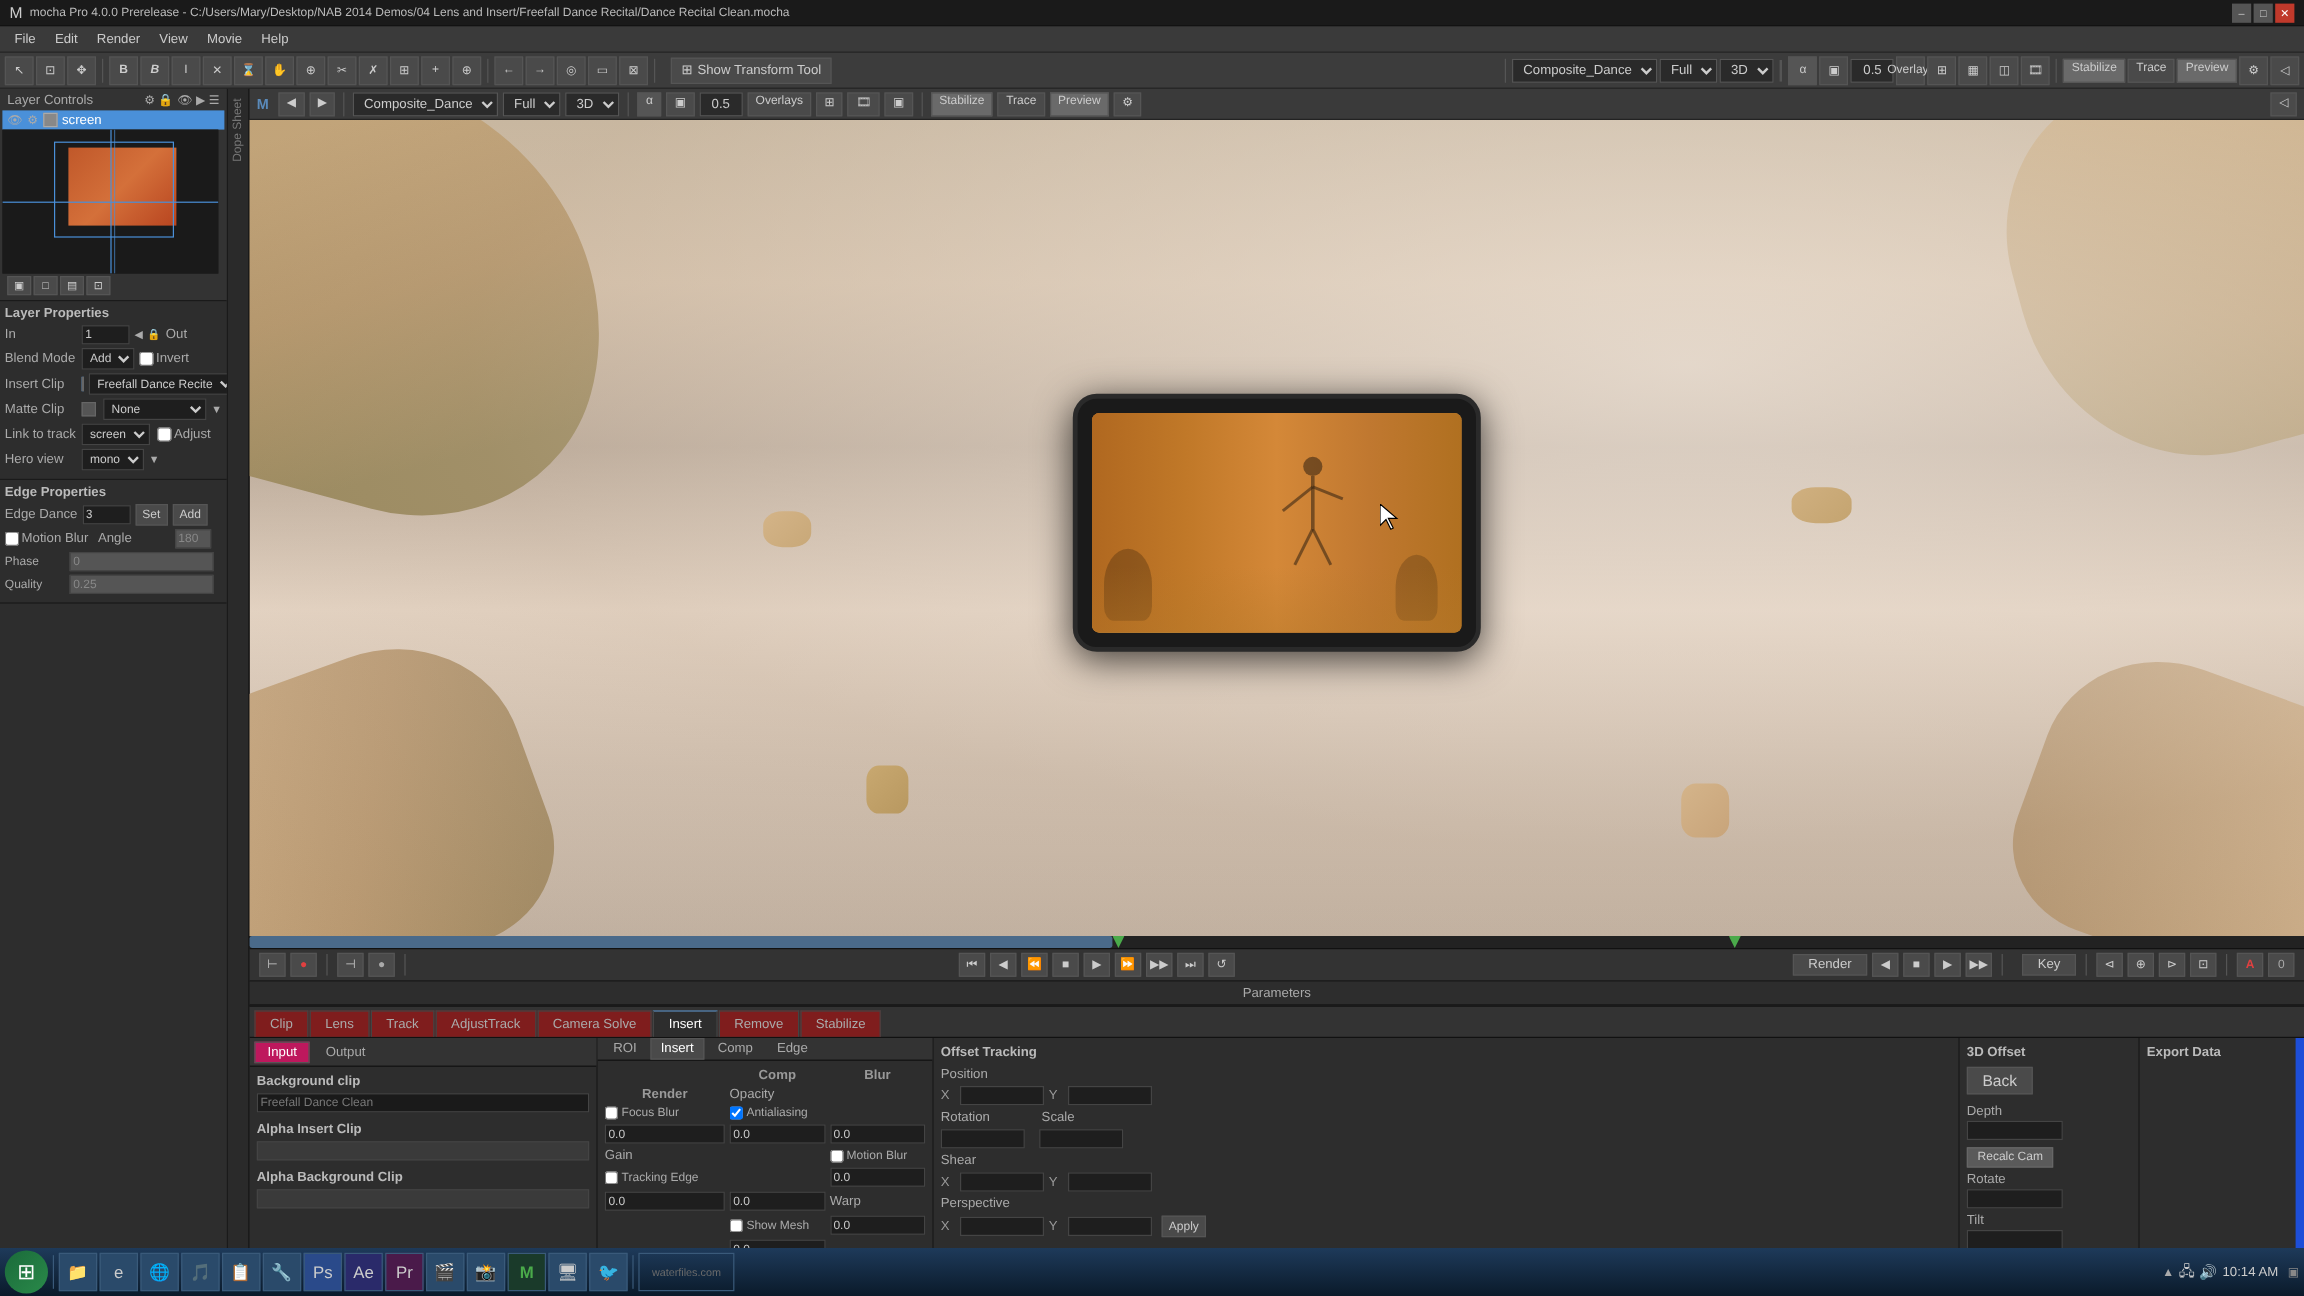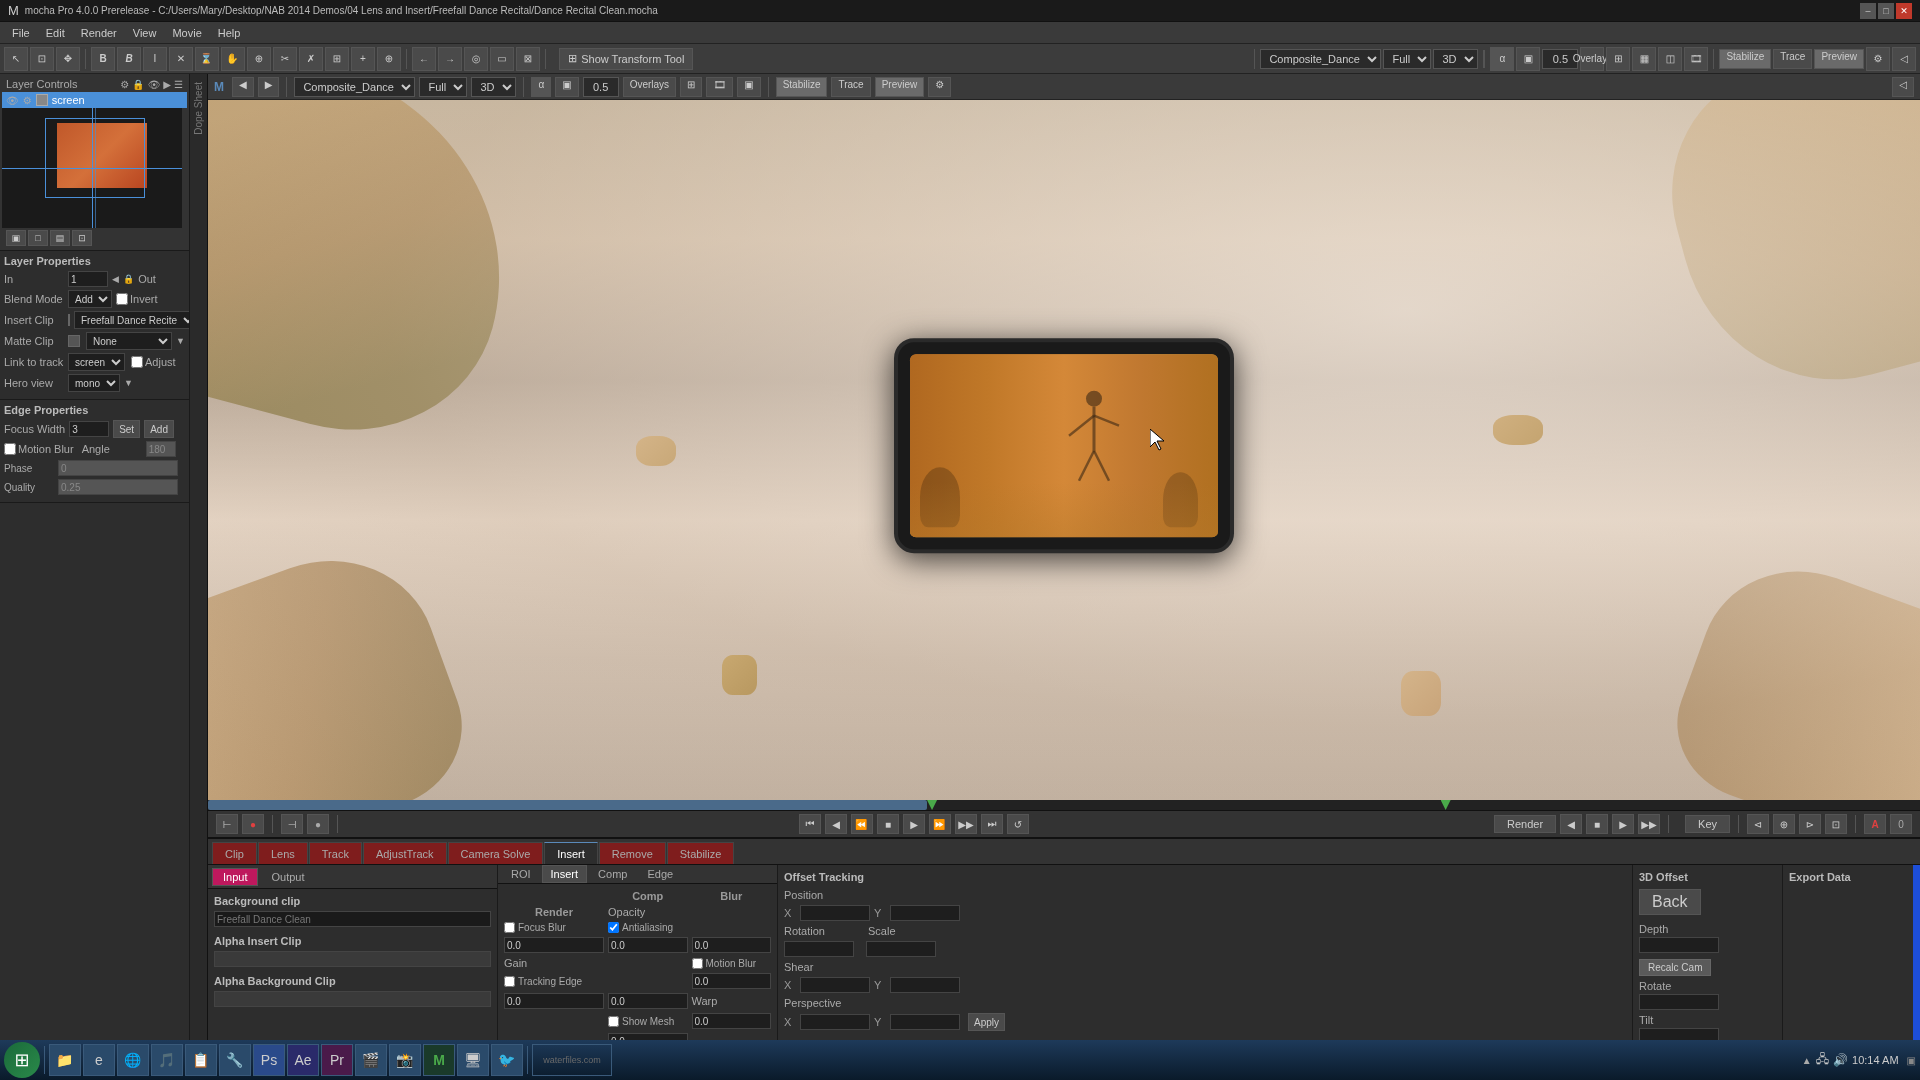--- a/index.html
+++ b/index.html
@@ -517,21 +517,21 @@
     .export-title {
       font-size: 11px;
       color: #bbb;
       font-weight: bold;
       margin-bottom: 4px;
     }
     .bake-btn {
       background: #4a4a4a;
       border: 1px solid #555;
       color: #ccc;
-      font-size: 16px;
+      font-size: 13px;
       padding: 3px 12px;
       cursor: pointer;
     }
     .depth-section { margin-top: 8px; }
     .depth-label { color: #aaa; font-size: 11px; margin-bottom: 2px; }
     .depth-input {
       background: #1e1e1e;
       border: 1px solid #444;
       color: #ccc;
       font-size: 10px;
@@ -840,21 +840,21 @@
         <select class="prop-dropdown">
           <option>mono</option>
         </select>
         <span style="color:#aaa; font-size:9px; cursor:pointer;">▼</span>
       </div>
     </div>
 
     <div id="edge-properties">
       <div class="section-title">Edge Properties</div>
       <div class="prop-row">
-        <span class="prop-label">Focus Width</span>
+        <span class="prop-label">Edge Dance</span>
         <input class="prop-input" type="text" value="3" style="">
         <button class="prop-btn">Set</button>
         <button class="prop-btn">Add</button>
       </div>
 
       <div class="prop-row">
         <label class="checkbox-label">
           <input type="checkbox" style="">
           <span>Motion Blur</span>
         </label>
@@ -1006,20 +1006,23 @@
 
       <div class="transport-btn">⊲</div>
       <div class="transport-btn">⊕</div>
       <div class="transport-btn">⊳</div>
       <div class="transport-btn">⊡</div>
       <div class="transport-sep"></div>
       <div class="transport-btn" style="color:#e04040; font-weight:bold;">A</div>
       <div class="transport-btn" style="color:#aaa;">0</div>
     </div>
 
+    <div id="parameters-bar">
+      <span id="parameters-label">Parameters</span>
+    </div>
 
     <div id="bottom-panel">
 
       <div id="bottom-tabs">
         <div class="bottom-tab">Clip</div>
         <div class="bottom-tab">Lens</div>
         <div class="bottom-tab">Track</div>
         <div class="bottom-tab">AdjustTrack</div>
         <div class="bottom-tab">Camera Solve</div>
         <div class="bottom-tab active">Insert</div>

